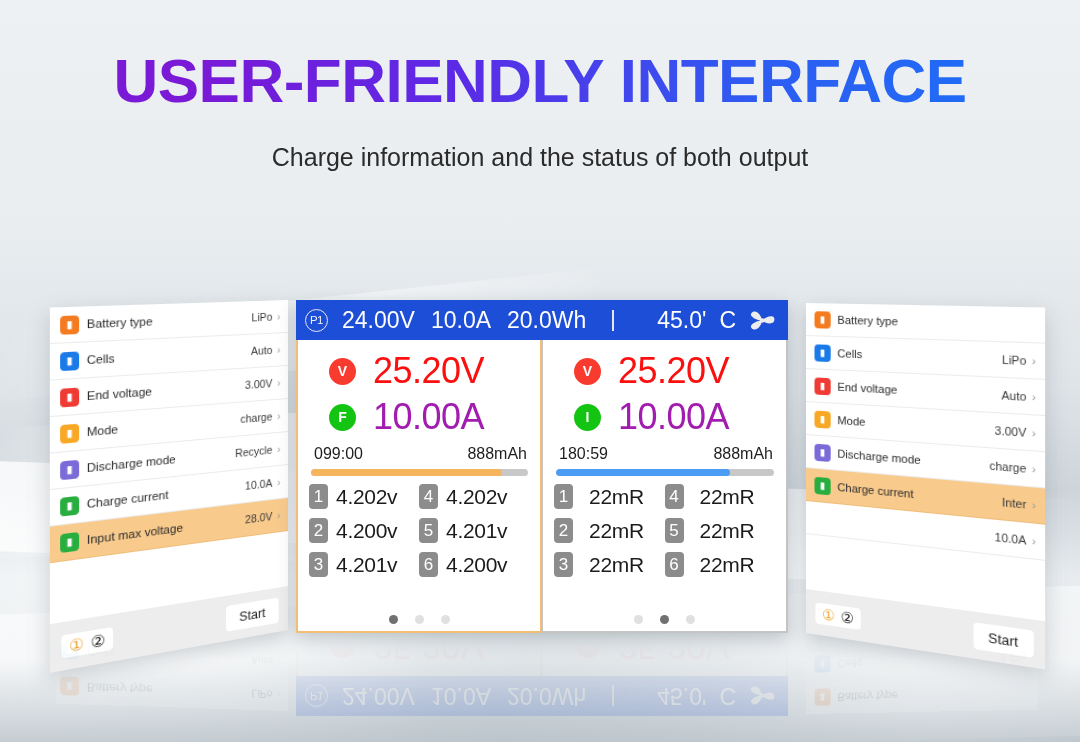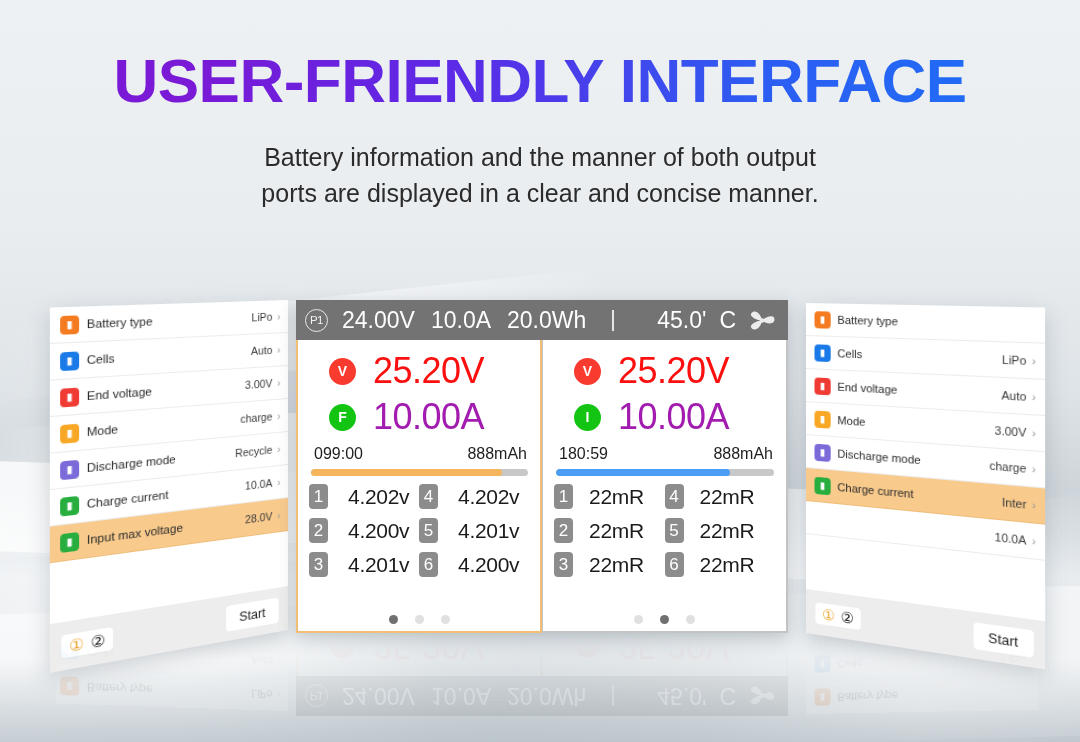--- a/index.html
+++ b/index.html
@@ -68,21 +68,21 @@
              align-items:center; }
   .circnum { font-size:15px; line-height:1; }
   .c1 { color:#f0a835; }
   .c2 { color:#222; }
   .startbtn { margin-left:auto; background:#fff; border-radius:4px; padding:5px 14px;
               font-size:13px; color:#222; }
 
   
   .display { position:absolute; left:296px; top:300px; width:492px; height:333px;
              background:#ffffff; box-shadow:0 5px 16px rgba(80,95,105,.3); }
-  .dbar { height:40px; background:#737373; display:flex; align-items:center;
+  .dbar { height:40px; background:#1d4ed8; display:flex; align-items:center;
           padding:0 10px 0 9px; color:#fff; }
   .p1badge { width:23px; height:23px; border:1.6px solid #e8e8e8; border-radius:50%;
              display:flex; align-items:center; justify-content:center;
              font-size:11.5px; color:#f0f0f0; letter-spacing:-0.5px; }
   .dbar-txt { font-size:23px; color:#fefefe; font-weight:400; }
   .ml14 { margin-left:14px; }
   .ml16 { margin-left:16px; }
   .vsep { margin-left:26px; width:2px; height:21px; background:#e6e6e6; }
   .dbar-right { margin-left:auto; display:flex; align-items:center; gap:13px; padding-right:2px;}
   .fan { width:27px; height:21px; }
@@ -109,21 +109,21 @@
          overflow:hidden; }
   .bar > i { display:block; height:100%; border-radius:4px; }
   .bar-o > i { background:#f5b55c; }
   .bar-b > i { background:#4a9cf5; }
 
   .cells { display:grid; grid-template-columns:1fr 1fr; row-gap:9px; padding:0 2px; }
   .cell { display:flex; align-items:center; font-size:21px; color:#1b1b1b; }
   .cnum { width:19px; height:25px; background:#8c8c8c; color:#fff; border-radius:4px;
           font-size:17px; display:flex; align-items:center; justify-content:center;
           flex:0 0 19px; }
-  .cval { margin-left:20px; letter-spacing:-0.3px; }
+  .cval { margin-left:8px; letter-spacing:-0.3px; }
   .pane-r .cval { margin-left:16px; }
 
   .dots { position:absolute; bottom:7px; left:0; right:0; display:flex;
           justify-content:center; gap:17px; }
   .pd { width:9px; height:9px; border-radius:50%; background:#e0e0e0; }
   .pd.on { background:#707070; }
 
   
   .refl { position:absolute; transform:scaleY(-1); opacity:.17;
           pointer-events:none;
@@ -143,22 +143,21 @@
 <body>
 
 <div class="bg-swoosh sw4"></div>
 <div class="bg-swoosh sw1"></div>
 <div class="bg-swoosh sw2"></div>
 <div class="bg-swoosh sw3"></div>
 <div class="bg-swoosh sw5"></div>
 
 <div class="headline">USER-FRIENDLY INTERFACE</div>
 <div class="subhead">
-  <span>Battery information and the manner of both output</span><br>
-  <span>ports are displayed in a clear and concise manner.</span>
+  <span>Charge information and the status of both output</span><br>
 </div>
 
 <div class="side side-left" id="tpl-left">
     <div class="mrow">
       <span class="mico" style="background:#f47b20">▮</span>
       <span class="mlabel">Battery type</span>
       <span class="mval">LiPo</span>
       <span class="chev">›</span>
     </div>
     <div class="mrow">

